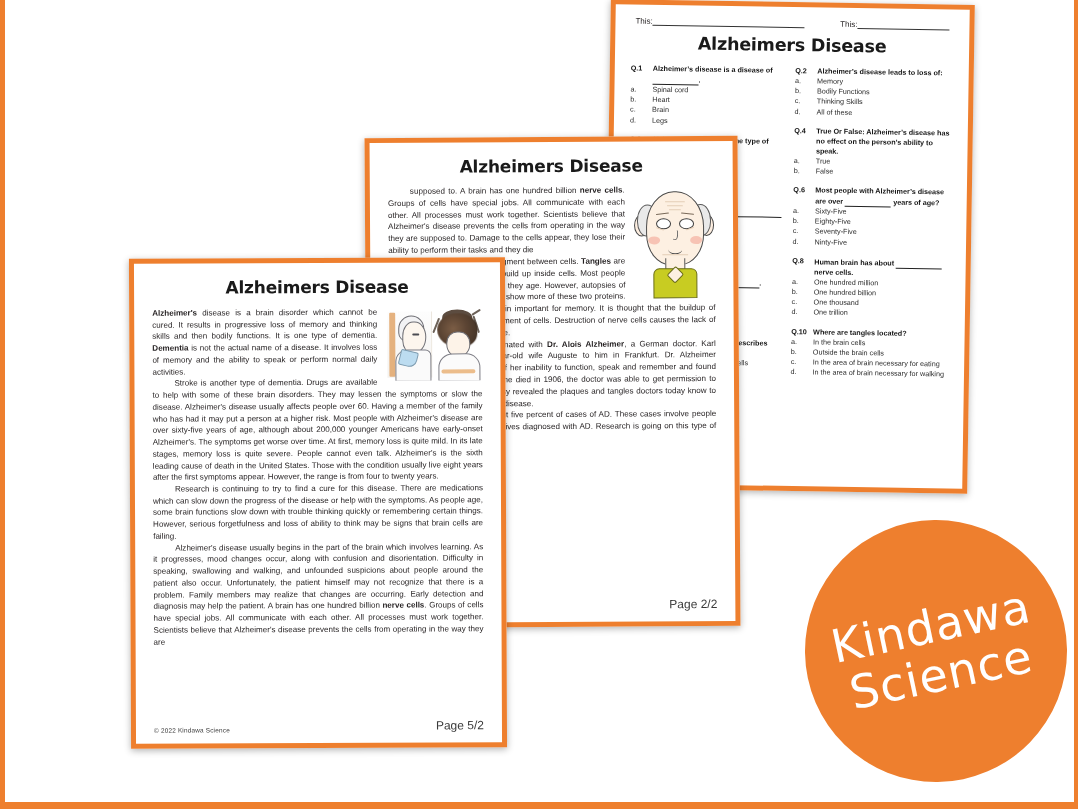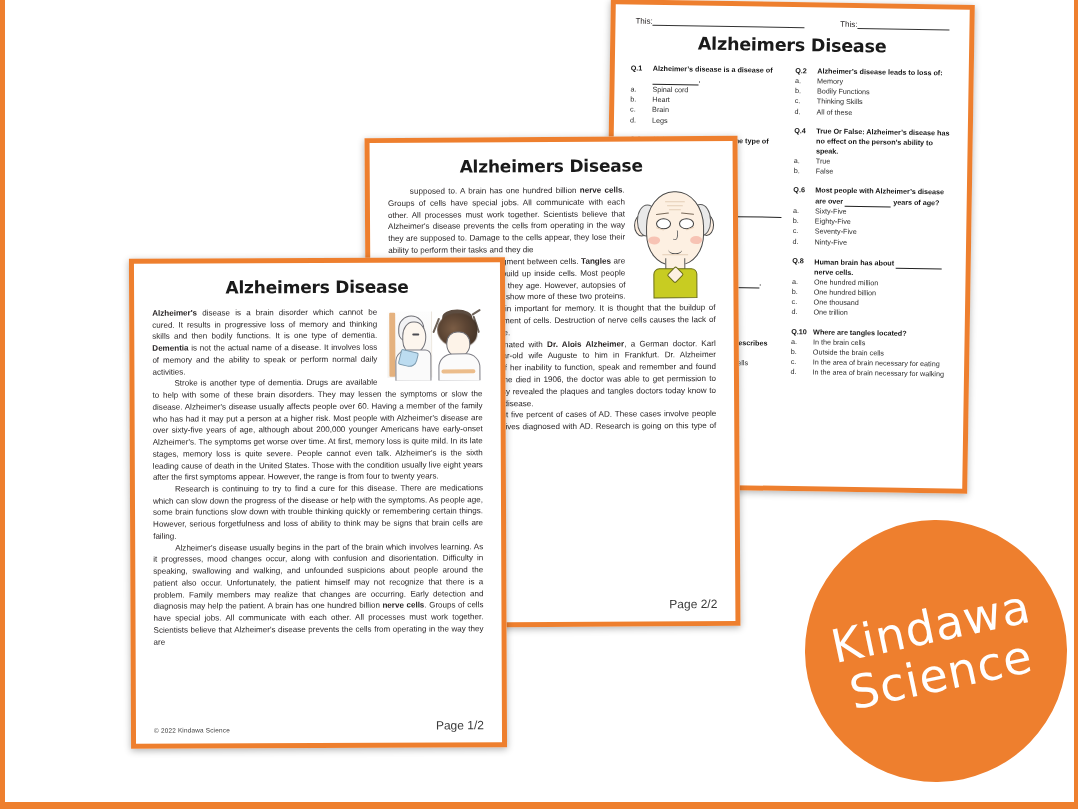--- a/index.html
+++ b/index.html
@@ -638,21 +638,21 @@
           </div>
         </div>
         <p><b>Alzheimer's</b> disease is a brain disorder which cannot be cured. It results in progressive loss of memory and thinking skills and then bodily functions. It is one type of dementia. <b>Dementia</b> is not the actual name of a disease. It involves loss of memory and the ability to speak or perform normal daily activities.</p>
         <p class="indent">Stroke is another type of dementia. Drugs are available to help with some of these brain disorders. They may lessen the symptoms or slow the disease. Alzheimer's disease usually affects people over 60. Having a member of the family who has had it may put a person at a higher risk. Most people with Alzheimer's disease are over sixty-five years of age, although about 200,000 younger Americans have early-onset Alzheimer's. The symptoms get worse over time. At first, memory loss is quite mild. In its late stages, memory loss is quite severe. People cannot even talk. Alzheimer's is the sixth leading cause of death in the United States. Those with the condition usually live eight years after the first symptoms appear. However, the range is from four to twenty years.</p>
         <p class="indent">Research is continuing to try to find a cure for this disease. There are medications which can slow down the progress of the disease or help with the symptoms. As people age, some brain functions slow down with trouble thinking quickly or remembering certain things. However, serious forgetfulness and loss of ability to think may be signs that brain cells are failing.</p>
         <p class="indent">Alzheimer's disease usually begins in the part of the brain which involves learning. As it progresses, mood changes occur, along with confusion and disorientation. Difficulty in speaking, swallowing and walking, and unfounded suspicions about people around the patient also occur. Unfortunately, the patient himself may not recognize that there is a problem. Family members may realize that changes are occurring. Early detection and diagnosis may help the patient. A brain has one hundred billion <b>nerve cells</b>. Groups of cells have special jobs. All communicate with each other. All processes must work together. Scientists believe that Alzheimer's disease prevents the cells from operating in the way they are</p>
       </div>
 
       <div class="footer">
         <span class="copyright">© 2022 Kindawa Science</span>
-        <span class="pageno">Page 1/2</span>
+        <span class="pageno">Page 5/2</span>
       </div>
     </div>
   </div>
 
   <div id="brand-logo">
     <div class="brand-line one">Kindawa</div>
     <div class="brand-line two">Science</div>
   </div>
 
 </div>

